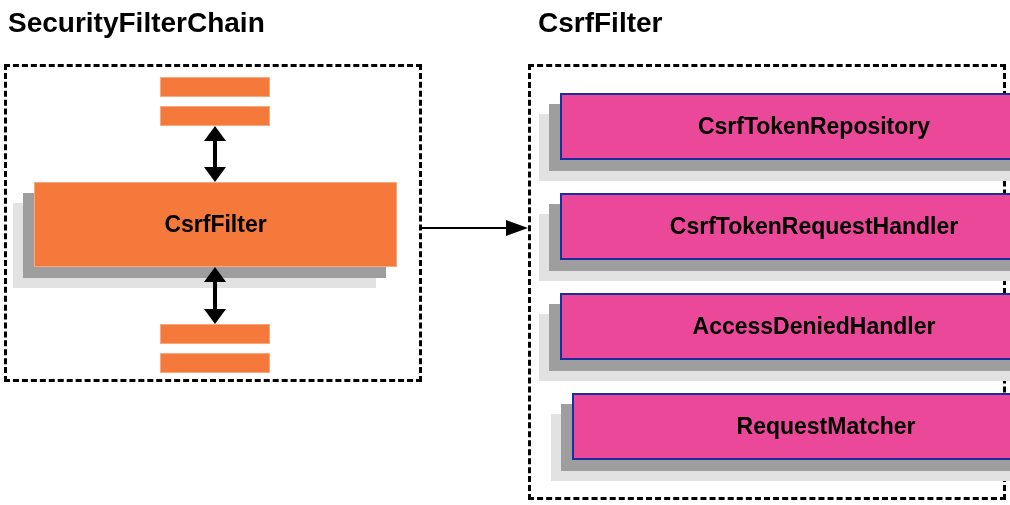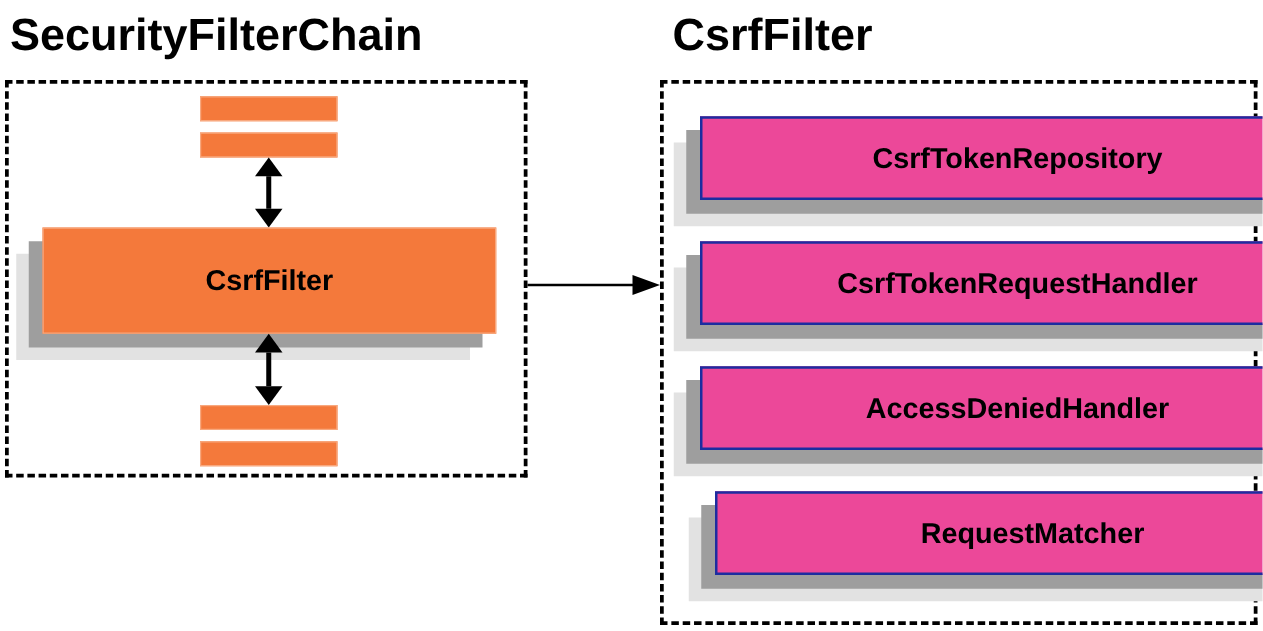--- a/index.html
+++ b/index.html
@@ -9,21 +9,21 @@
   }
   .canvas {
     position: relative;
     width: 1010px;
     height: 505px;
     background: #ffffff;
     overflow: hidden;
   }
   .panel-title {
     position: absolute;
-    font-size: 36px;
+    font-size: 28px;
     font-weight: bold;
     color: #000000;
     white-space: nowrap;
   }
   #title-left  { left: 8px;   top: 7px; }
   #title-right { left: 538px; top: 7px; }
 
   .dashed-box {
     position: absolute;
     border: 3px dashed #000000;

